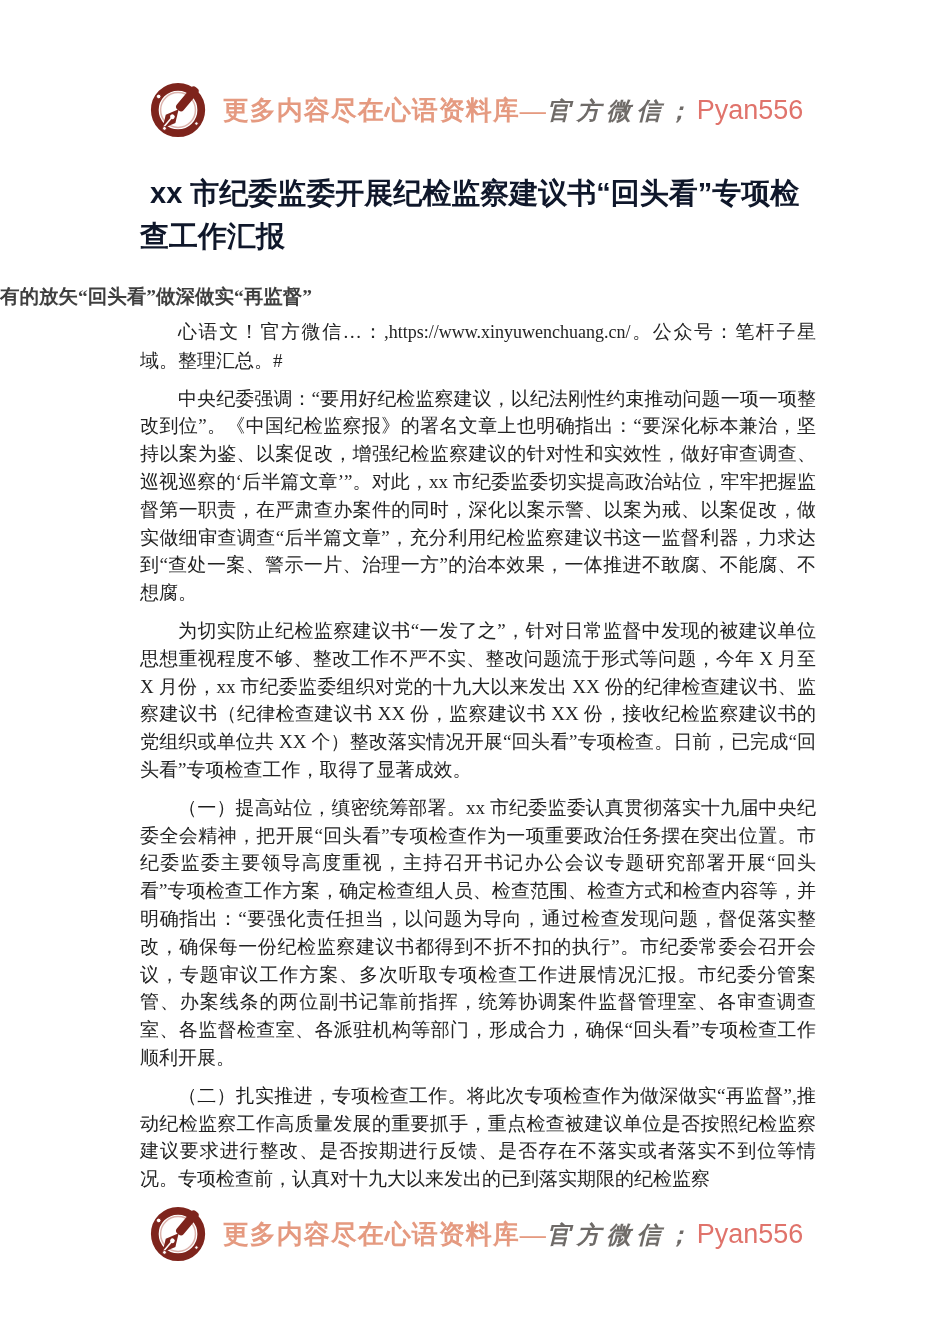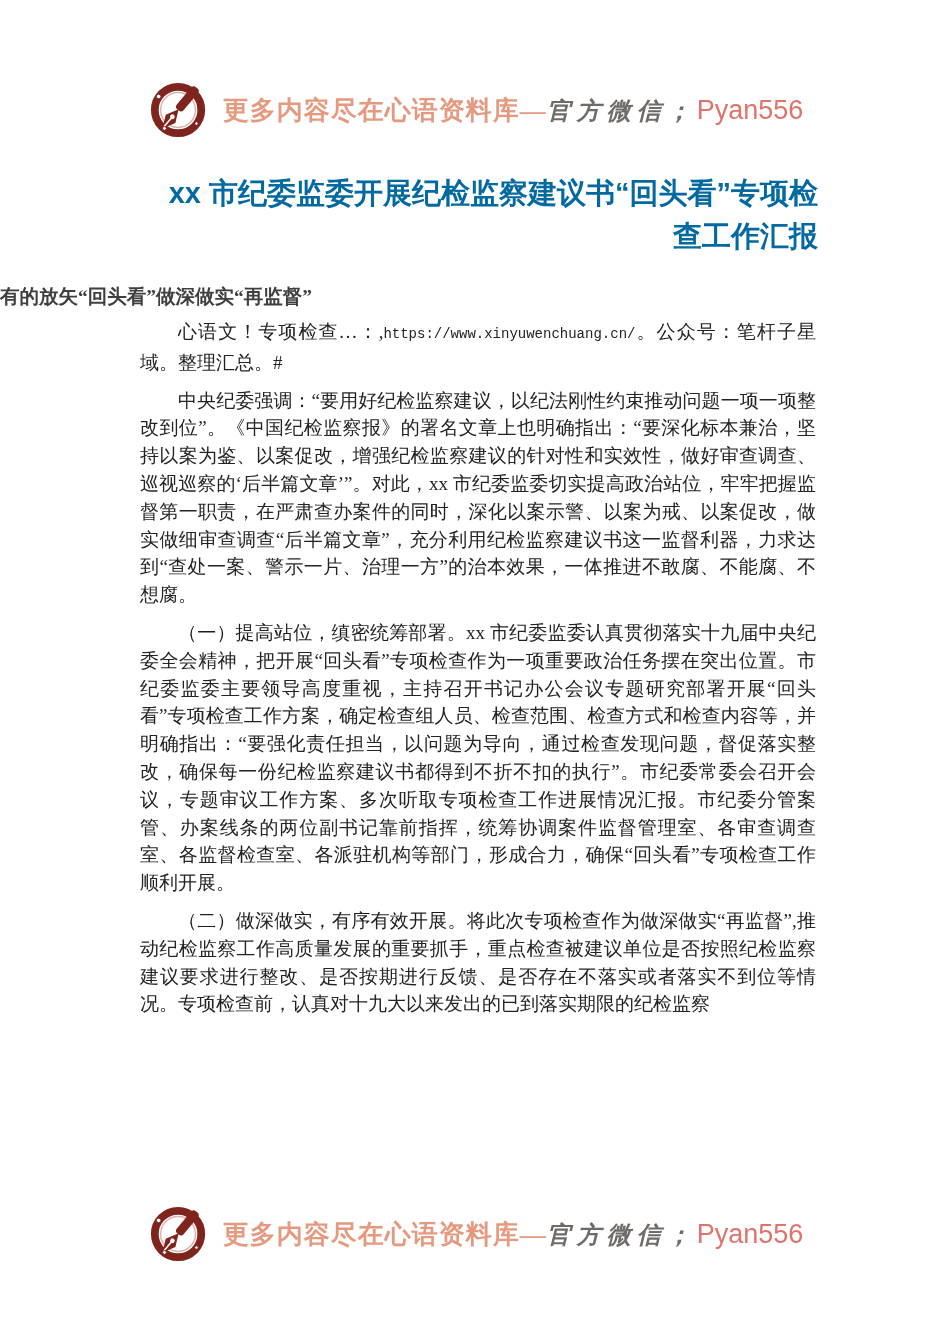--- a/index.html
+++ b/index.html
@@ -32,38 +32,38 @@
     color: #e0736b; font-style: normal;
     font-family: "Liberation Sans", "DejaVu Sans", sans-serif;
     font-size: 27px; letter-spacing: 0;
   }
 
   
   .doc-title {
     position: absolute; top: 172px; left: 140px; width: 678px;
     font-family: "Liberation Sans", "DejaVu Sans", sans-serif;
     font-weight: bold; font-size: 29px; line-height: 43px;
-    color: #0369a1; text-indent: 10px; text-align: right;
+    color: #0f172a; text-indent: 10px; text-align: left;
   }
   .doc-subtitle {
     position: absolute; top: 283px; left: 0; width: 100%;
     text-align: left; font-weight: bold; font-size: 19.5px;
     color: #3f3f3f;
   }
   .doc-body {
     position: absolute; top: 318px; left: 140px; width: 676px;
   }
   .para {
     font-size: 19px; line-height: 27.8px;
     text-align: justify; text-indent: 2em;
     margin-bottom: 10px; color: #232323;
   }
   .para .latin {
-    font-family: Liberation Mono, monospace;
-    font-size: 14px;
+    font-family: Liberation Serif, serif;
+    font-size: 18px;
   }
   .para .lead {
     font-weight: normal;
     font-family: "Liberation Sans", "DejaVu Sans", sans-serif;
     color: #1d1d1d;
   }
 </style>
 </head>
 <body>
 
@@ -85,29 +85,30 @@
     <span class="brand-main">更多内容尽在心语资料库—</span><span class="brand-wechat">官方微信；</span><span class="brand-id">Pyan556</span>
   </span>
 </div>
 
 <h1 class="doc-title">xx 市纪委监委开展纪检监察建议书“回头看”专项检查工作汇报</h1>
 
 <div class="doc-subtitle">有的放矢“回头看”做深做实“再监督”</div>
 
 <div class="doc-body">
 
-  <p class="para"><span>心语文！专项检查…：,</span><span class="latin">https://www.xinyuwenchuang.cn/</span><span>。公众号：笔杆子星域。整理汇总。#</span></p>
+  <p class="para"><span>心语文！官方微信…：,</span><span class="latin">https://www.xinyuwenchuang.cn/</span><span>。公众号：笔杆子星域。整理汇总。#</span></p>
 
   <p class="para"><span>中央纪委强调：“要用好纪检监察建议，以纪法刚性约束推动问题一项一项整改到位”。《中国纪检监察报》的署名文章上也明确指出：“要深化标本兼治，坚持以案为鉴、以案促改，增强纪检监察建议的针对性和实效性，做好审查调查、巡视巡察的‘后半篇文章’”。对此，xx 市纪委监委切实提高政治站位，牢牢把握监督第一职责，在严肃查办案件的同时，深化以案示警、以案为戒、以案促改，做实做细审查调查“后半篇文章”，充分利用纪检监察建议书这一监督利器，力求达到“查处一案、警示一片、治理一方”的治本效果，一体推进不敢腐、不能腐、不想腐。</span></p>
 
+  <p class="para"><span>为切实防止纪检监察建议书“一发了之”，针对日常监督中发现的被建议单位思想重视程度不够、整改工作不严不实、整改问题流于形式等问题，今年 X 月至 X 月份，xx 市纪委监委组织对党的十九大以来发出 XX 份的纪律检查建议书、监察建议书（纪律检查建议书 XX 份，监察建议书 XX 份，接收纪检监察建议书的党组织或单位共 XX 个）整改落实情况开展“回头看”专项检查。日前，已完成“回头看”专项检查工作，取得了显著成效。</span></p>
 
 
   <p class="para"><span class="lead">（一）提高站位，缜密统筹部署。</span><span>xx 市纪委监委认真贯彻落实十九届中央纪委全会精神，把开展“回头看”专项检查作为一项重要政治任务摆在突出位置。市纪委监委主要领导高度重视，主持召开书记办公会议专题研究部署开展“回头看”专项检查工作方案，确定检查组人员、检查范围、检查方式和检查内容等，并明确指出：“要强化责任担当，以问题为导向，通过检查发现问题，督促落实整改，确保每一份纪检监察建议书都得到不折不扣的执行”。市纪委常委会召开会议，专题审议工作方案、多次听取专项检查工作进展情况汇报。市纪委分管案管、办案线条的两位副书记靠前指挥，统筹协调案件监督管理室、各审查调查室、各监督检查室、各派驻机构等部门，形成合力，确保“回头看”专项检查工作顺利开展。</span></p>
 
-  <p class="para"><span class="lead">（二）做深做实，有序有效开展。</span><span>将此次专项检查作为做深做实“再监督”,推动纪检监察工作高质量发展的重要抓手，重点检查被建议单位是否按照纪检监察建议要求进行整改、是否按期进行反馈、是否存在不落实或者落实不到位等情况。专项检查前，认真对十九大以来发出的已到落实期限的纪检监察</span></p>
+  <p class="para"><span class="lead">（二）扎实推进，专项检查工作。</span><span>将此次专项检查作为做深做实“再监督”,推动纪检监察工作高质量发展的重要抓手，重点检查被建议单位是否按照纪检监察建议要求进行整改、是否按期进行反馈、是否存在不落实或者落实不到位等情况。专项检查前，认真对十九大以来发出的已到落实期限的纪检监察</span></p>
 
 </div>
 
 <div class="brandbar bottom">
   <svg class="brand-logo" viewBox="0 0 66 62" aria-hidden="true">
     <circle cx="32" cy="31" r="24" fill="#ffffff" stroke="#7e241c" stroke-width="8"></circle>
     <circle cx="32" cy="31" r="18" fill="none" stroke="#b9655a" stroke-width="1.5" opacity="0.5"></circle>
     <g transform="rotate(40 32 31)">
       <rect x="27.5" y="1" width="9" height="30" rx="3.5" fill="#7e241c"></rect>
       <path d="M32 30 L25.5 43 L32 56 L38.5 43 Z" fill="#7e241c"></path>

